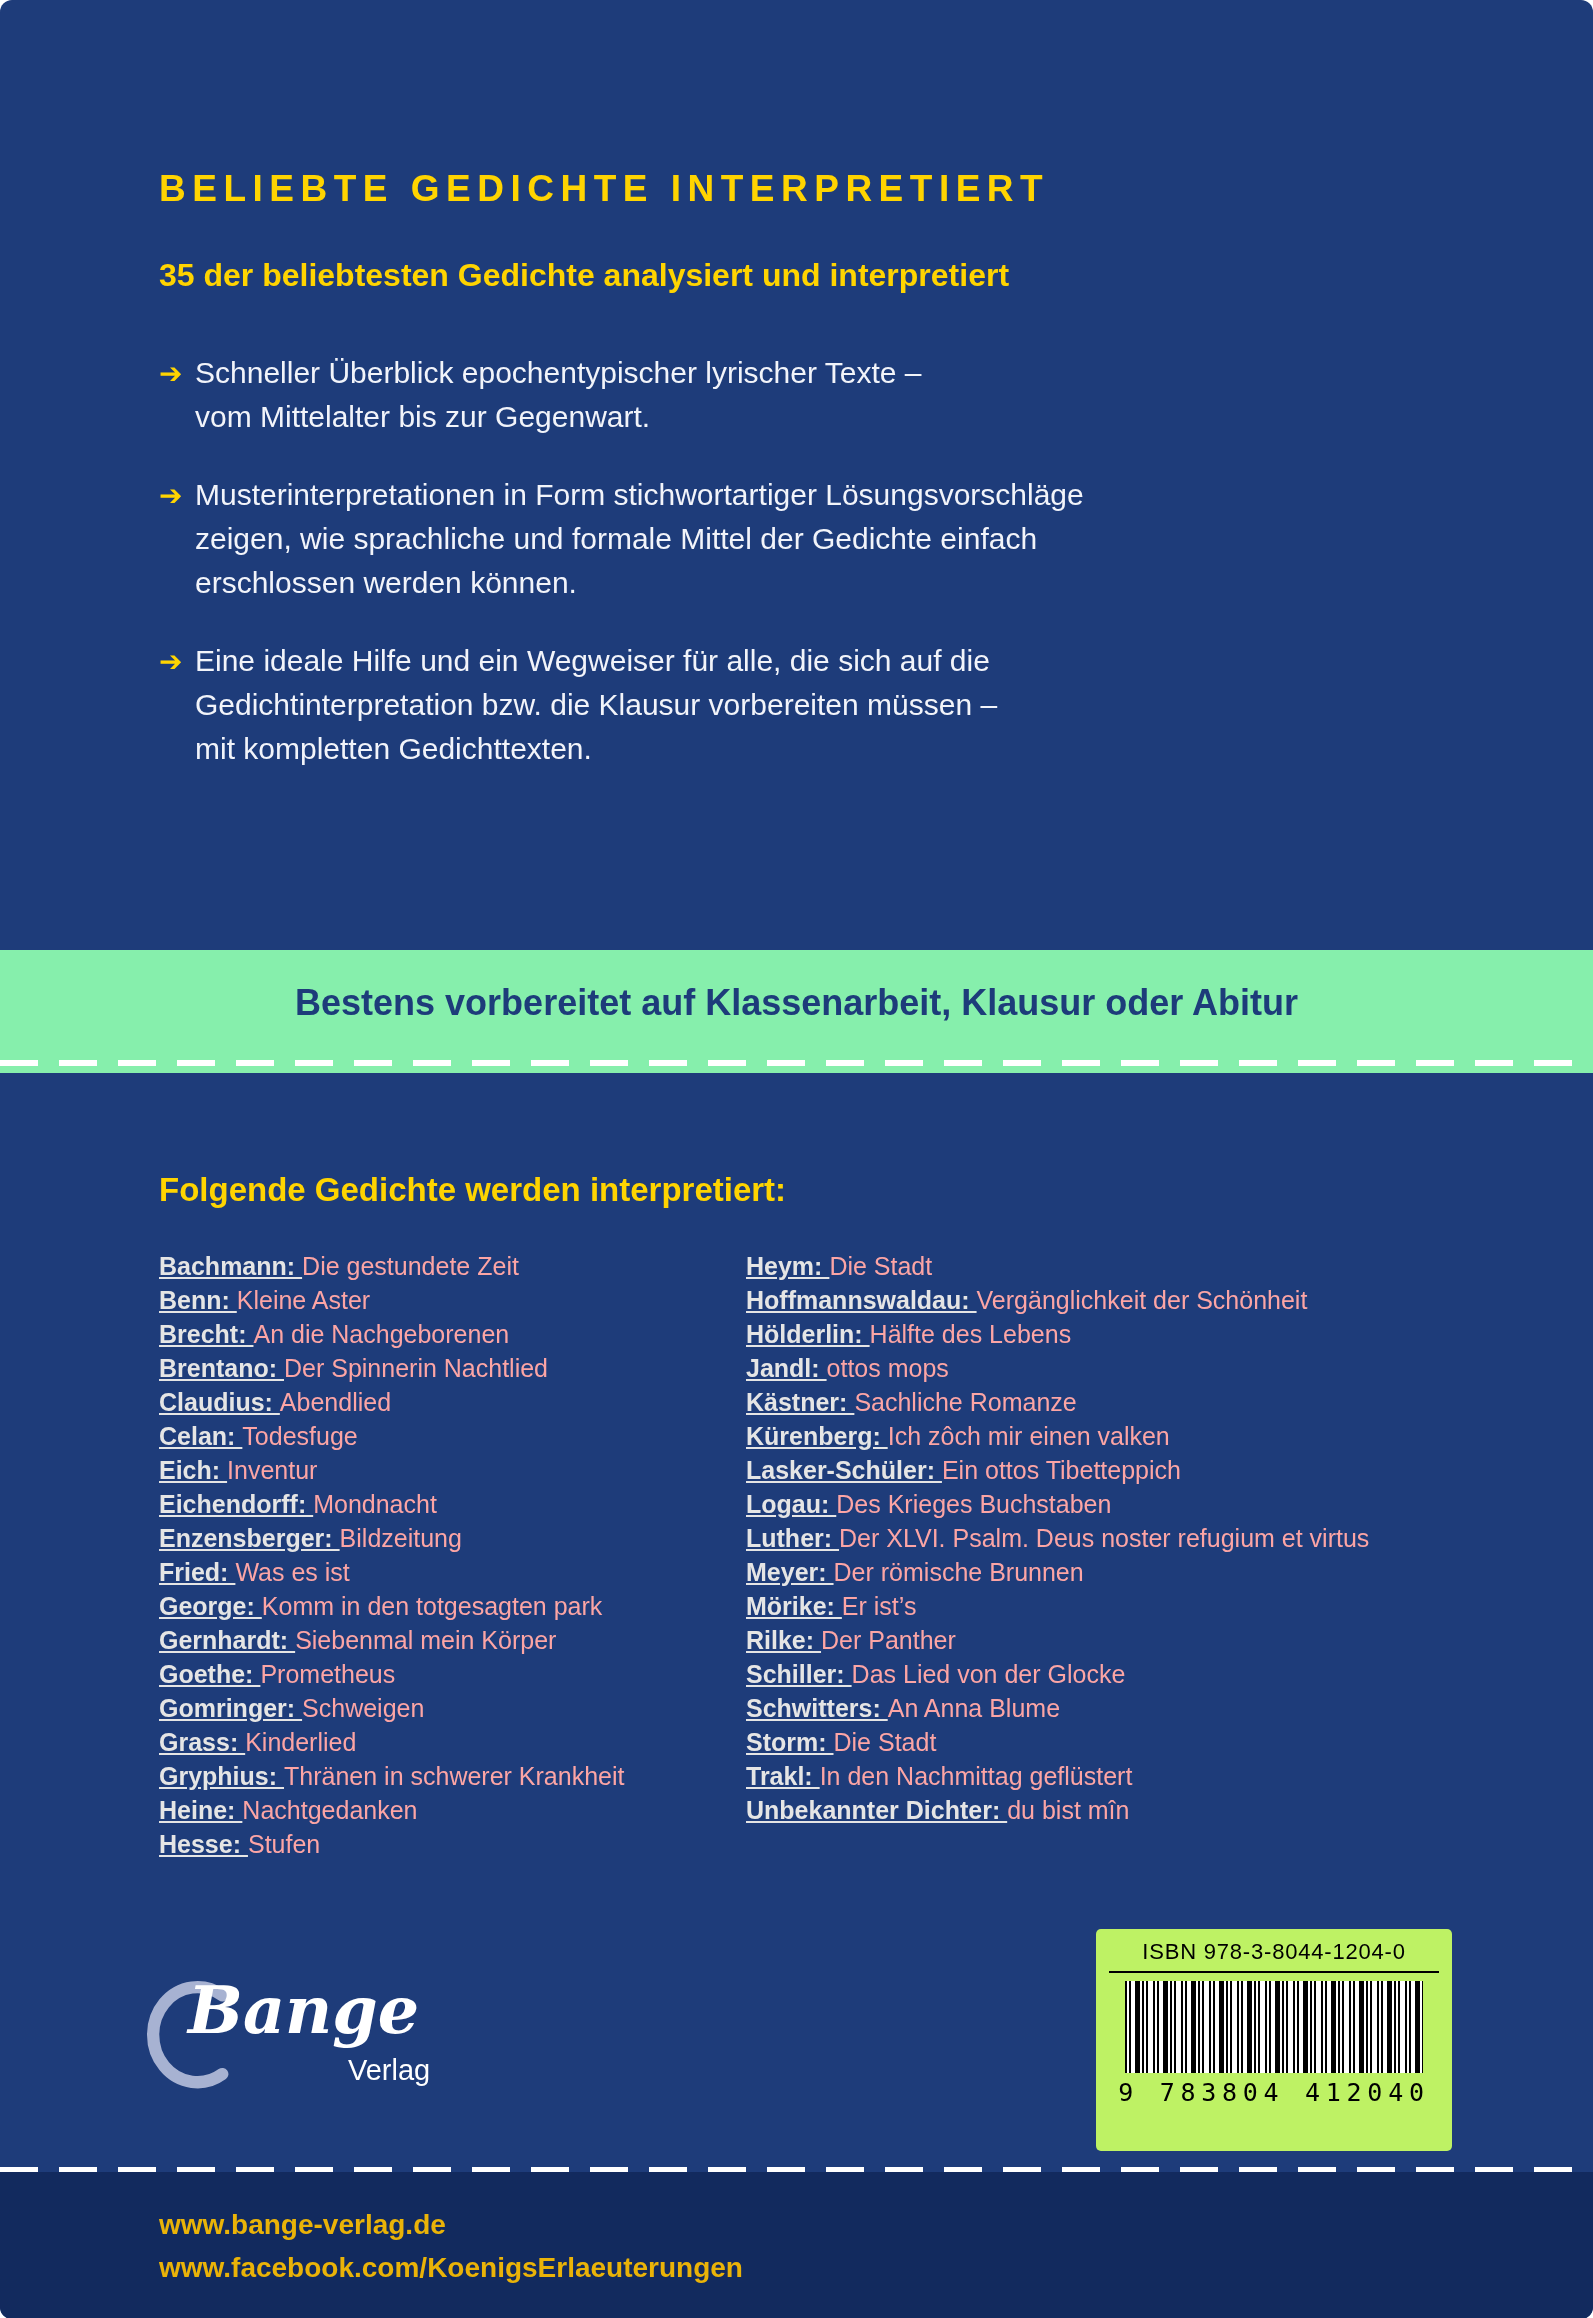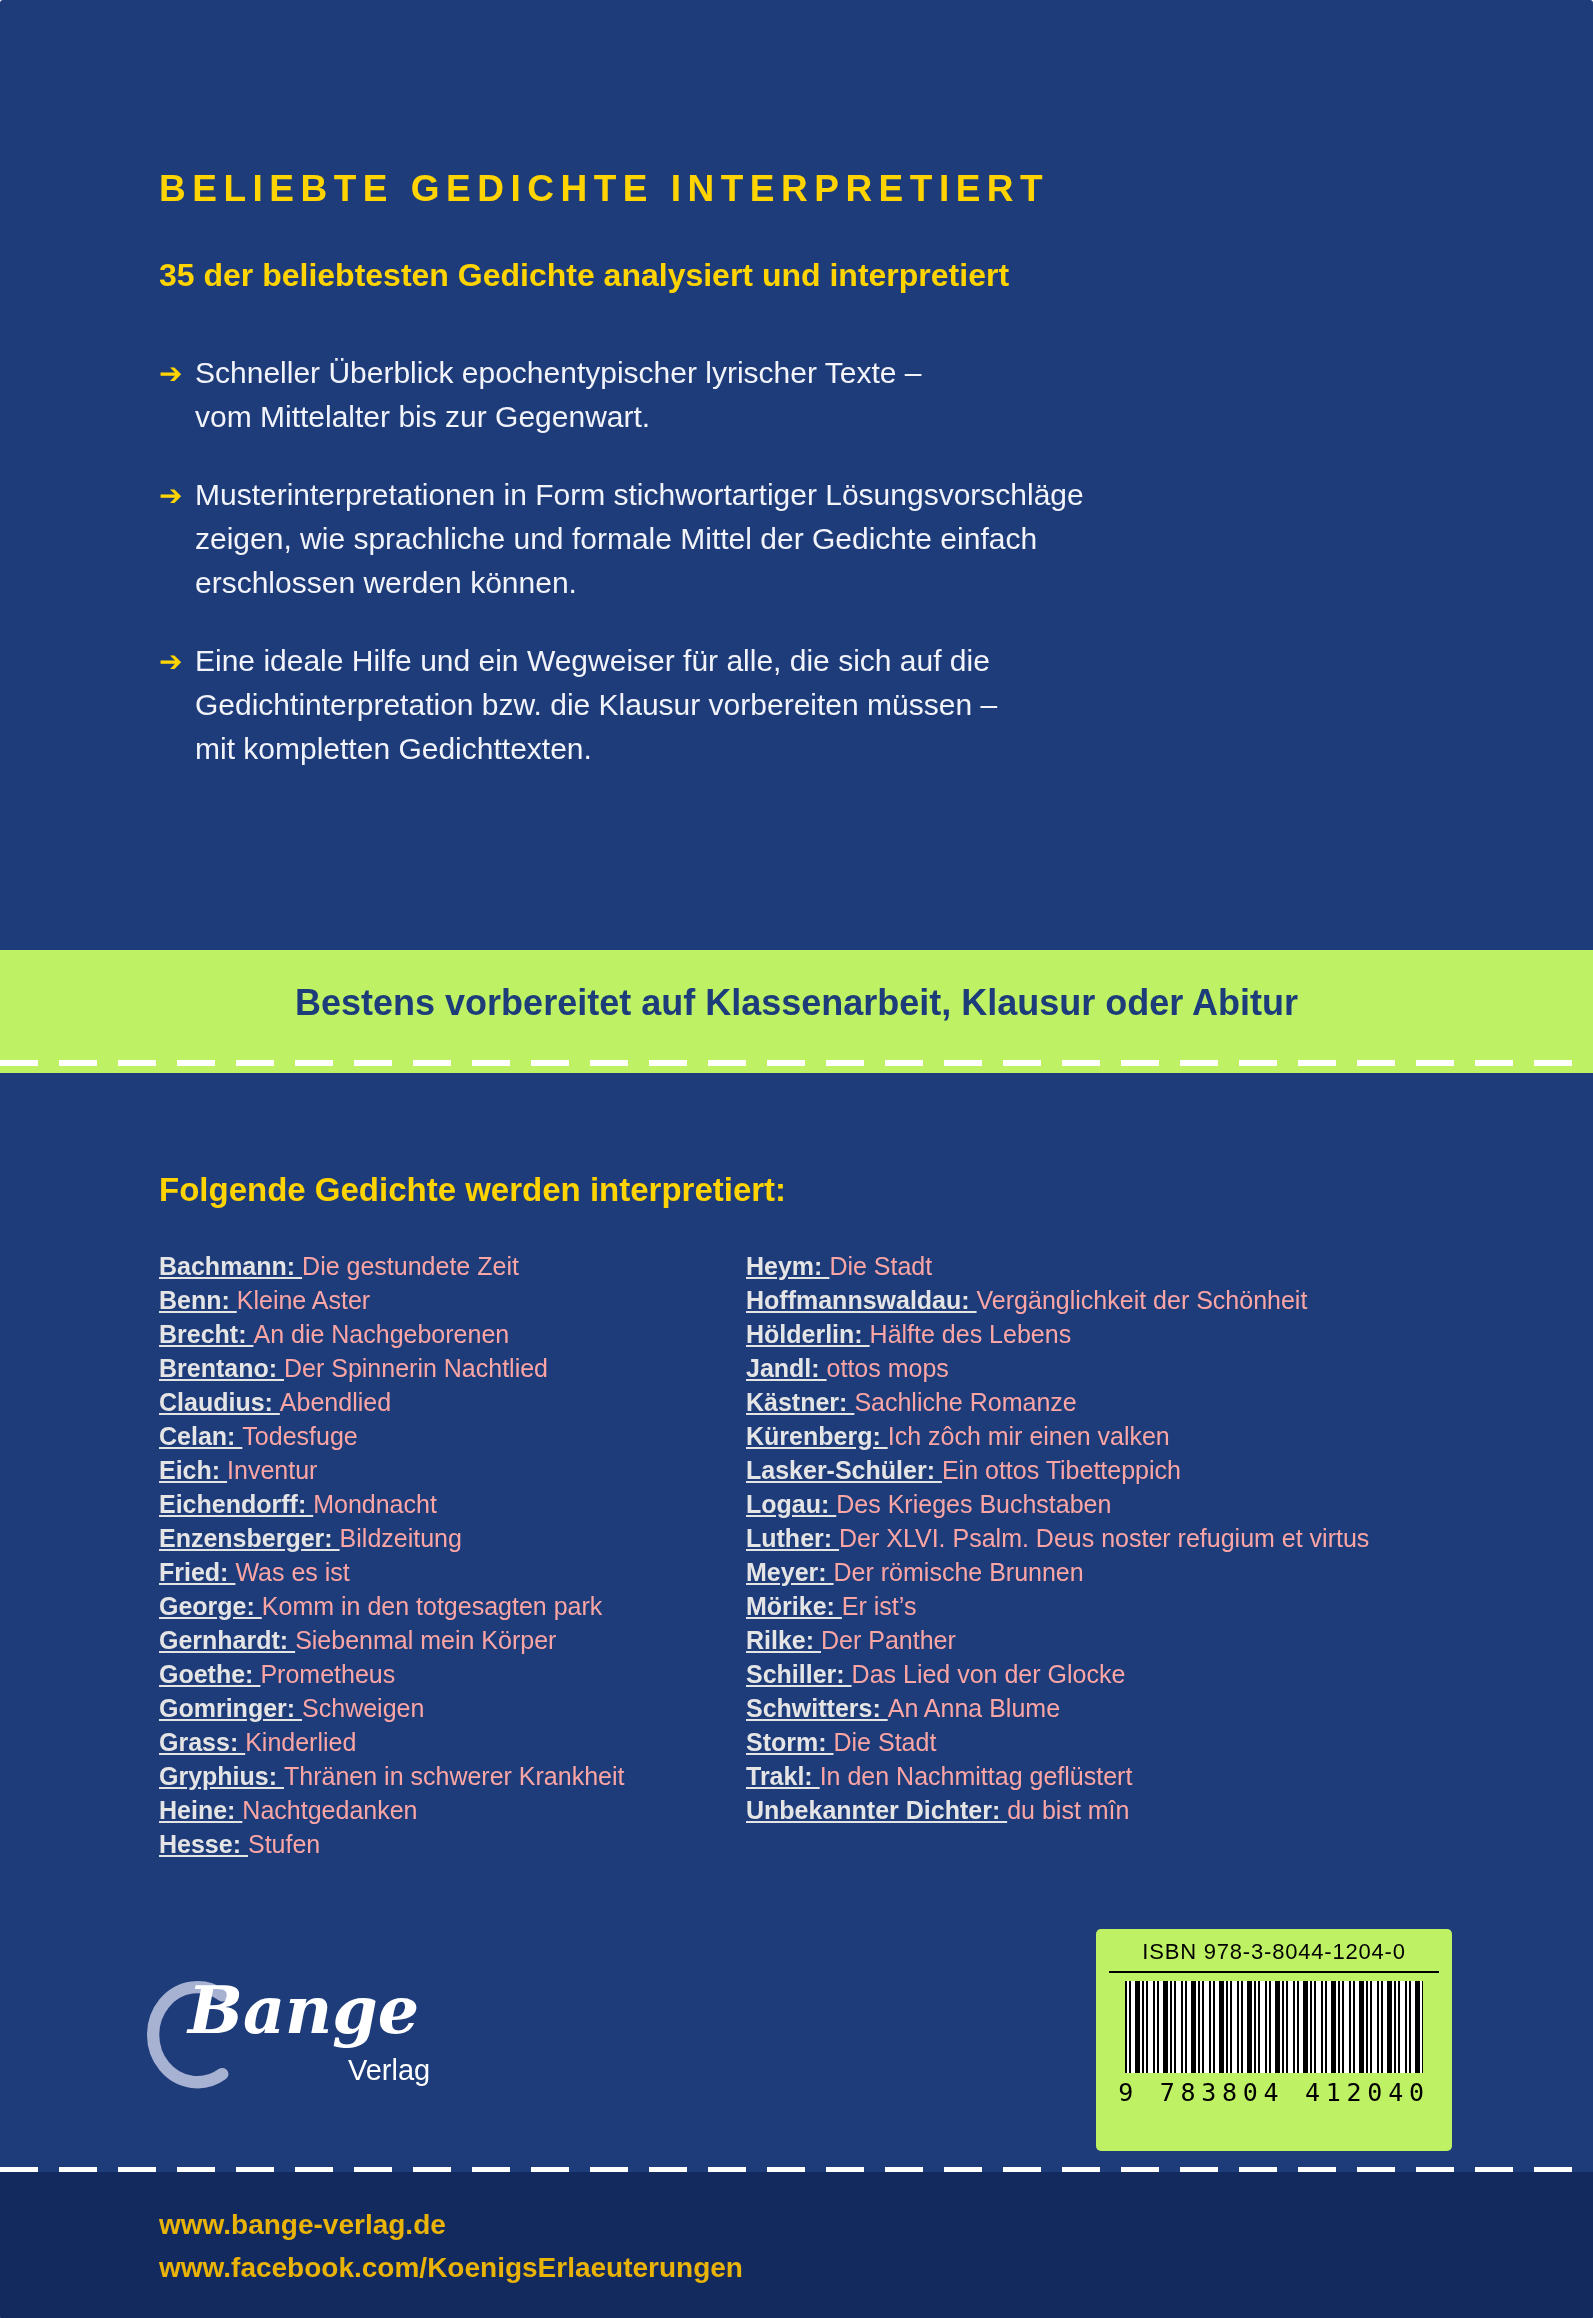--- a/index.html
+++ b/index.html
@@ -3,21 +3,21 @@
 <meta charset="utf-8">
 <style>
   html, body { margin: 0; padding: 0; background: #ffffff; }
   body { font-family: "Liberation Sans", sans-serif; }
 
   .page {
     position: relative;
     width: 1593px;
     height: 2319px;
     background: #1e3c7a;
-    border-radius: 3px;
+    border-radius: 12px;
     overflow: hidden;
   }
 
   
   .top-section { position: absolute; top: 0; left: 0; right: 0; }
 
   .main-title {
     margin: 168px 123px 0 159px;
     color: #ffd400;
     font-size: 37px;
@@ -55,21 +55,21 @@
     white-space: pre-line;
   }
 
   
   .banner {
     position: absolute;
     top: 950px;
     left: 0;
     right: 0;
     height: 123px;
-    background: #bef264;
+    background: #86efac;
   }
 
   .banner-text {
     position: absolute;
     top: 0;
     left: 0;
     right: 0;
     height: 105px;
     display: flex;
     align-items: center;

